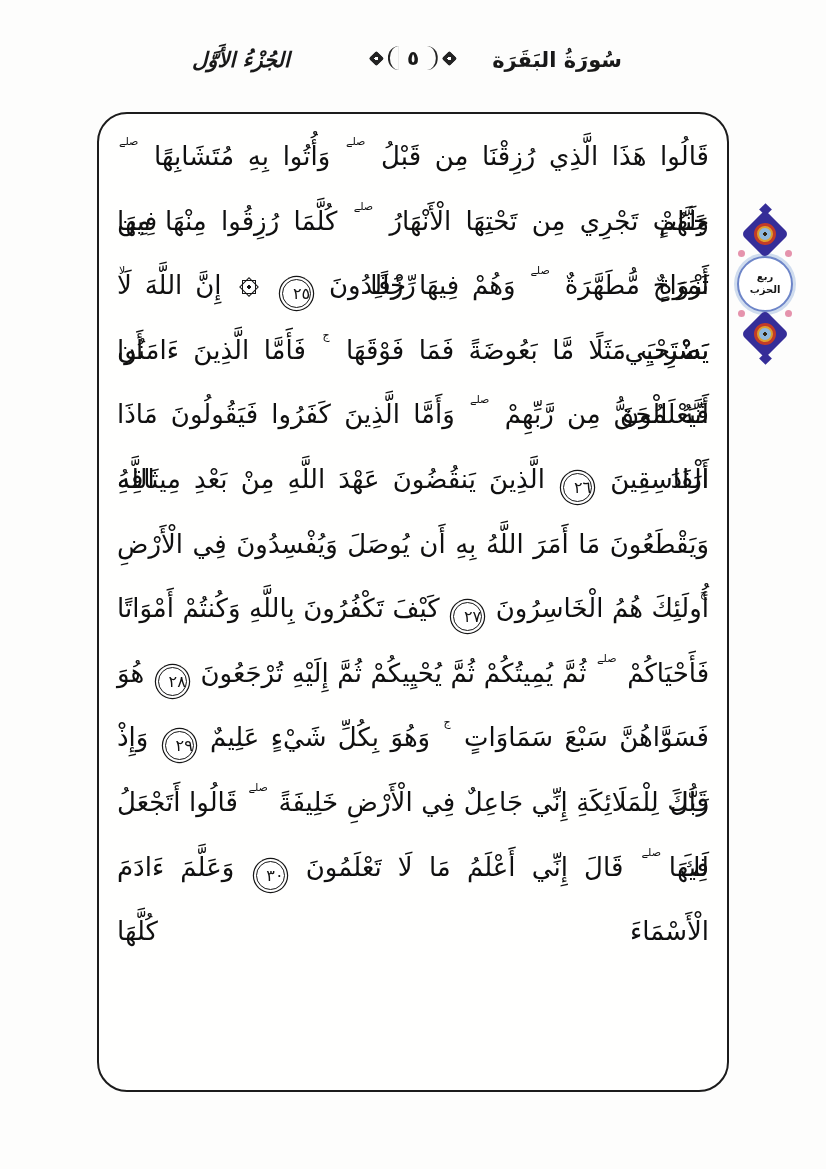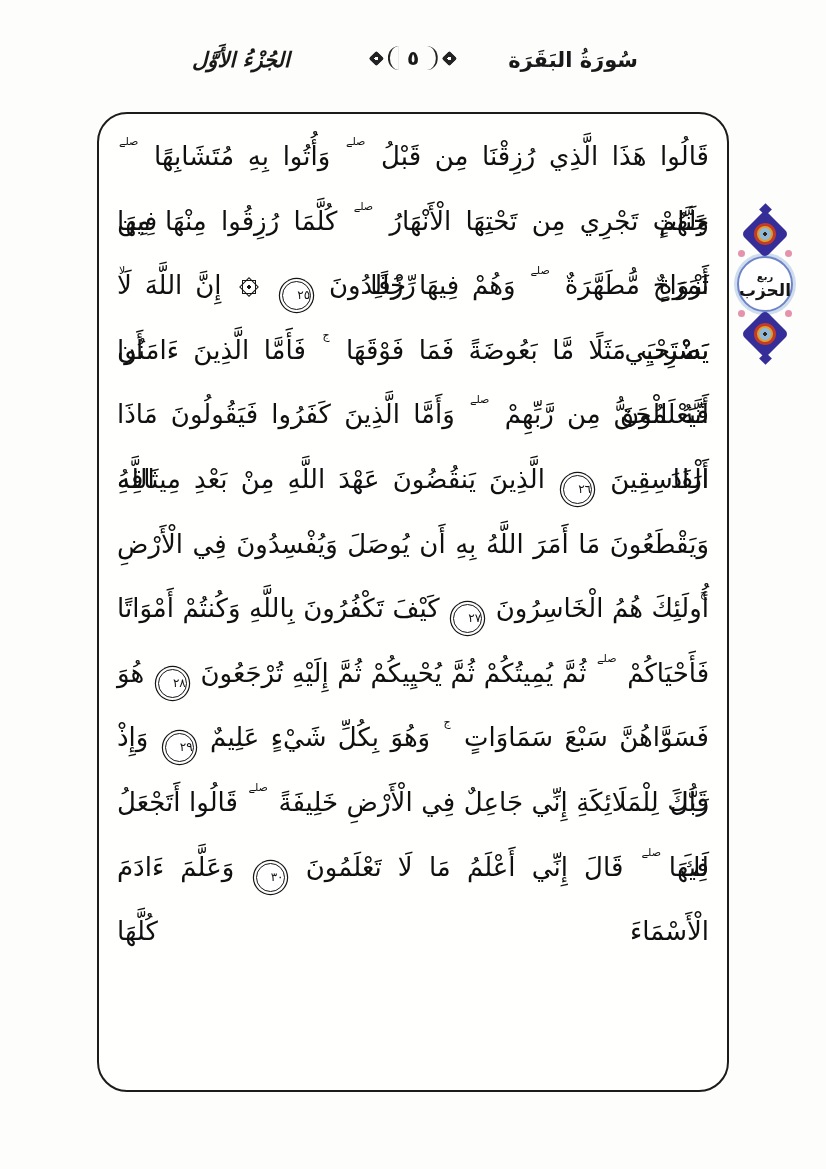--- a/index.html
+++ b/index.html
@@ -2,56 +2,56 @@
 <html lang="ar" dir="rtl"><head>
 <meta charset="utf-8">
 <style>
   html,body{margin:0;padding:0;}
   body{background:#ffffff;font-family:"DejaVu Sans",sans-serif;}
   .page{position:relative;width:826px;height:1169px;background:#fdfdfc;overflow:hidden;color:#141414;}
 
   
   .header{position:absolute;top:40px;left:0;width:826px;height:62px;}
   .h-item{position:absolute;top:8px;font-weight:bold;font-size:21px;color:#191919;letter-spacing:0;white-space:nowrap;}
-  .h-surah{right:188px;}
+  .h-surah{right:204px;}
   .h-juz{left:192px;font-style:italic;}
   .h-page{left:50%;transform:translateX(-50%);top:6px;display:flex;align-items:center;gap:6px;direction:ltr;}
   .h-page .num{font-size:20px;font-weight:bold;padding:0 2px;}
   .orn-diamond{display:inline-block;width:11px;height:11px;background:#232323;transform:rotate(45deg);border-radius:2px;
     background-image:radial-gradient(circle at 50% 50%, #ffffff 0 2px, #232323 2px);}
   .orn-curve{display:inline-block;width:9px;height:24px;}
   .curve-open{border-left:2px solid #232323;border-radius:100% 0 0 100% / 50% 0 0 50%;}
   .curve-close{border-right:2px solid #232323;border-radius:0 100% 100% 0 / 0 50% 50% 0;}
 
   
   .frame{position:absolute;left:97px;top:112px;width:632px;height:980px;border:2px solid #1c1c1c;border-radius:30px;box-sizing:border-box;background:#fffffe;}
   .text-block{position:absolute;left:99px;top:116px;width:628px;height:972px;padding:8px 18px 4px;box-sizing:border-box;overflow:hidden;}
   .line{direction:rtl;text-align:justify;text-align-last:justify;-moz-text-align-last:justify;height:64.6px;line-height:64.6px;font-size:26px;white-space:normal;color:#101010;}
   .txt{font-size:26px;}
   .waqf{display:inline-block;font-size:11px;line-height:11px;vertical-align:20px;margin:0 2px;color:#101010;}
   .ayah{display:inline-block;width:27px;height:27px;line-height:27px;border-radius:50%;border:1.5px solid #151515;
-    box-shadow:0 0 0 2px #ffffff,0 0 0 3.2px #151515;font-size:12px;text-align:center;vertical-align:-5px;margin:0 5px;background:#ffffff;}
+    box-shadow:0 0 0 2px #ffffff,0 0 0 3.2px #151515;font-size:16px;text-align:center;vertical-align:-5px;margin:0 5px;background:#ffffff;}
   .hizb{display:inline-block;position:relative;width:22px;height:22px;vertical-align:-4px;margin:0 4px;}
   .hizb i{position:absolute;left:50%;top:50%;width:12px;height:12px;border:1.4px solid #151515;transform:translate(-50%,-50%);background:radial-gradient(circle,#151515 0 2px,transparent 2px);}
   .hizb i.sq2{transform:translate(-50%,-50%) rotate(45deg);background:none;}
 
   
   .med{position:absolute;left:736px;top:205px;width:58px;height:172px;display:flex;flex-direction:column;align-items:center;}
   .med .fin{width:9px;height:9px;background:#352d98;transform:rotate(45deg);flex:none;}
   .med .orn{width:34px;height:34px;margin:3px 0;background:#352d98;transform:rotate(45deg);border-radius:5px;position:relative;flex:none;}
   .med .orn::before{content:"";position:absolute;left:50%;top:50%;width:22px;height:22px;margin:-11px 0 0 -11px;background:#c23b28;border-radius:50%;}
   .med .orn::after{content:"";position:absolute;left:50%;top:50%;width:12px;height:12px;margin:-8px 0 0 -8px;background:#8fb8dd;border:2px solid #dd9f2f;border-radius:50%;
     background-image:radial-gradient(circle,#31250f 0 2px,#8fb8dd 2px);}
   .med .dots{position:relative;width:58px;height:0;flex:none;}
   .med .dots::before,.med .dots::after{content:"";position:absolute;top:-4px;width:7px;height:7px;border-radius:50%;background:#e593ac;}
   .med .dots::before{left:2px;} .med .dots::after{right:2px;}
   .med .circle{width:52px;height:52px;background:#ffffff;border:2px solid #6d85c8;box-shadow:0 0 0 3px #cfdcee;border-radius:50%;margin:2px 0;
     display:flex;flex-direction:column;align-items:center;justify-content:center;flex:none;}
   .med .circle .l1{font-size:10px;line-height:12px;font-weight:bold;color:#161616;}
-  .med .circle .l2{font-size:17px;line-height:14px;font-weight:bold;color:#161616;}
+  .med .circle .l2{font-size:10px;line-height:14px;font-weight:bold;color:#161616;}
 </style>
 </head>
 <body>
 
 <div class="page">
 
   <div class="header">
     <div class="h-item h-surah">سُورَةُ البَقَرَة</div>
     <div class="h-item h-page">
       <span class="orn-diamond"></span>

